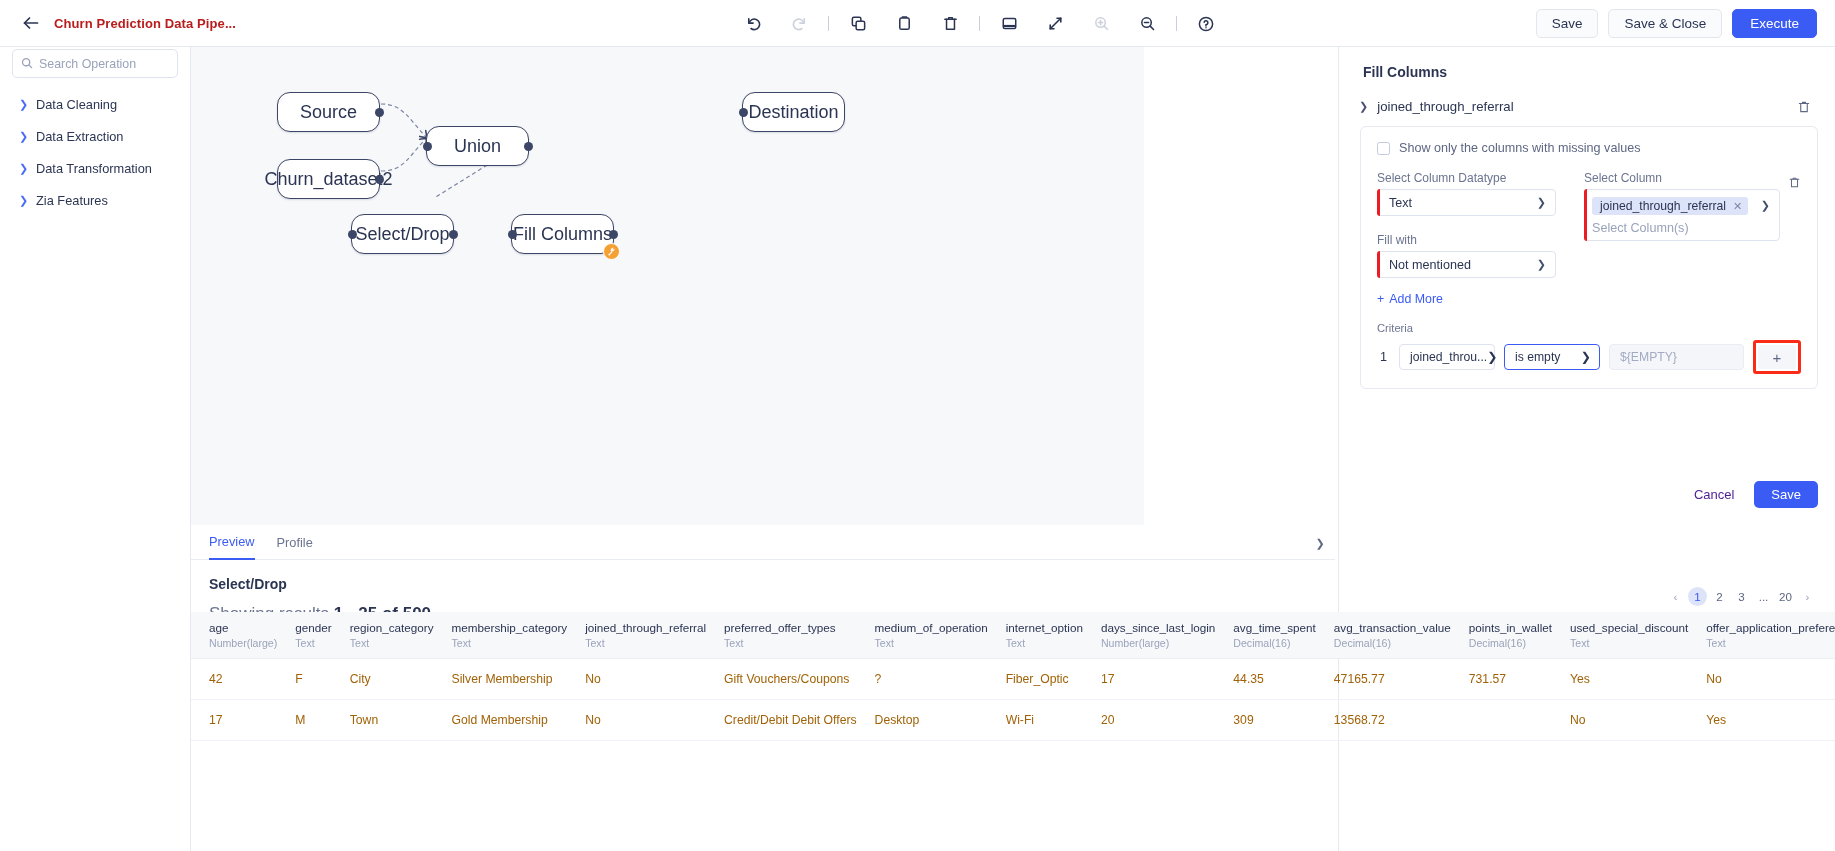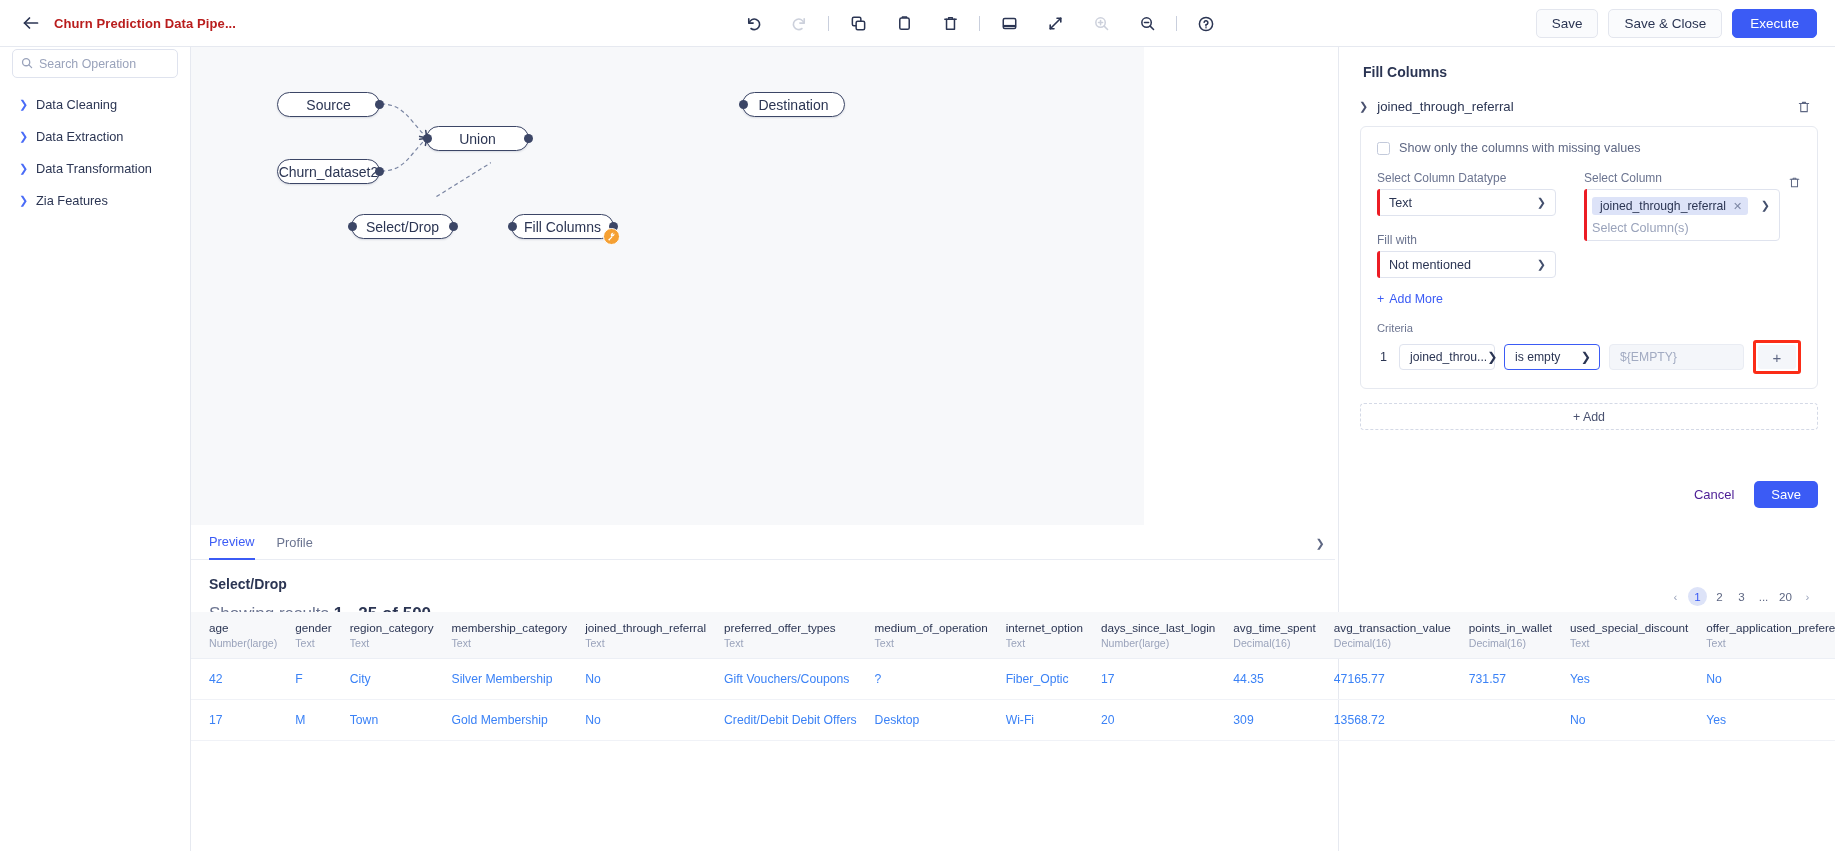--- a/index.html
+++ b/index.html
@@ -104,24 +104,24 @@
     background-position: -1px -1px;
     overflow: hidden;
   }
   #canvas::before {
     content: ""; position: absolute; inset: 0;
     background-image: radial-gradient(circle, rgba(255,255,255,0) 1px, #f7f8fa 1.6px);
     background-size: 18.6px 18.6px;
     pointer-events: none;
   }
   .node {
-    position: absolute; height: 25px;
+    position: absolute; height: 40px;
     background: #ffffff; border: 1.4px solid #3c4666;
     border-radius: 13px; display: flex; align-items: center;
-    justify-content: center; font-size: 14px; color: #2b3553;
+    justify-content: center; font-size: 18px; color: #2b3553;
     box-shadow: 0 1px 2px rgba(30,40,80,.14); cursor: pointer;
     z-index: 3;
   }
   .port {
     position: absolute; width: 9px; height: 9px; border-radius: 50%;
     background: #3c4666; top: 50%; margin-top: -4.5px; z-index: 4;
   }
   .port.in { left: -4.5px; }
   .port.out { right: -4.5px; }
   .node-badge {
@@ -290,21 +290,21 @@
   }
   table { border-collapse: collapse; table-layout: fixed; }
   thead th {
     background: #f7f8fa; text-align: left; vertical-align: top;
     padding: 9px 0 9px 18px; border-bottom: 1px solid #eceff5;
     font-weight: normal;
   }
   th .cn { font-size: 11.7px; color: #2b3553; display: block; }
   th .ct { font-size: 10.6px; color: #9aa3bb; display: block; margin-top: 3px; }
   tbody td {
-    padding: 13px 0 13px 18px; font-size: 12.2px; color: #3b82f6;
+    padding: 13px 0 13px 18px; font-size: 12.2px; color: #a16207;
     border-bottom: 1px solid #f0f2f7; white-space: nowrap;
     overflow: hidden;
   }
   #panel-chev {
     position: absolute; right: 12px; top: 8px; width: 20px; height: 20px;
     display: flex; align-items: center; justify-content: center;
     cursor: pointer; color: #5e6783; font-size: 11px;
   }
 </style>
 </head>
@@ -549,21 +549,20 @@
         <span>is empty</span>
         <span class="cd">❯</span>
       </div>
       <div id="crit-val">${EMPTY}</div>
       <div id="crit-add-hl">
         <div id="crit-add">+</div>
       </div>
     </div>
   </div>
 
-  <div id="add-strip">+ Add</div>
 
   <div id="rp-footer">
     <div id="cancel-btn">Cancel</div>
     <div id="save-btn">Save</div>
   </div>
 </div>
 
 <div id="bottom-wide">
   <div id="tabs">
     <div class="tab active">Preview</div>

